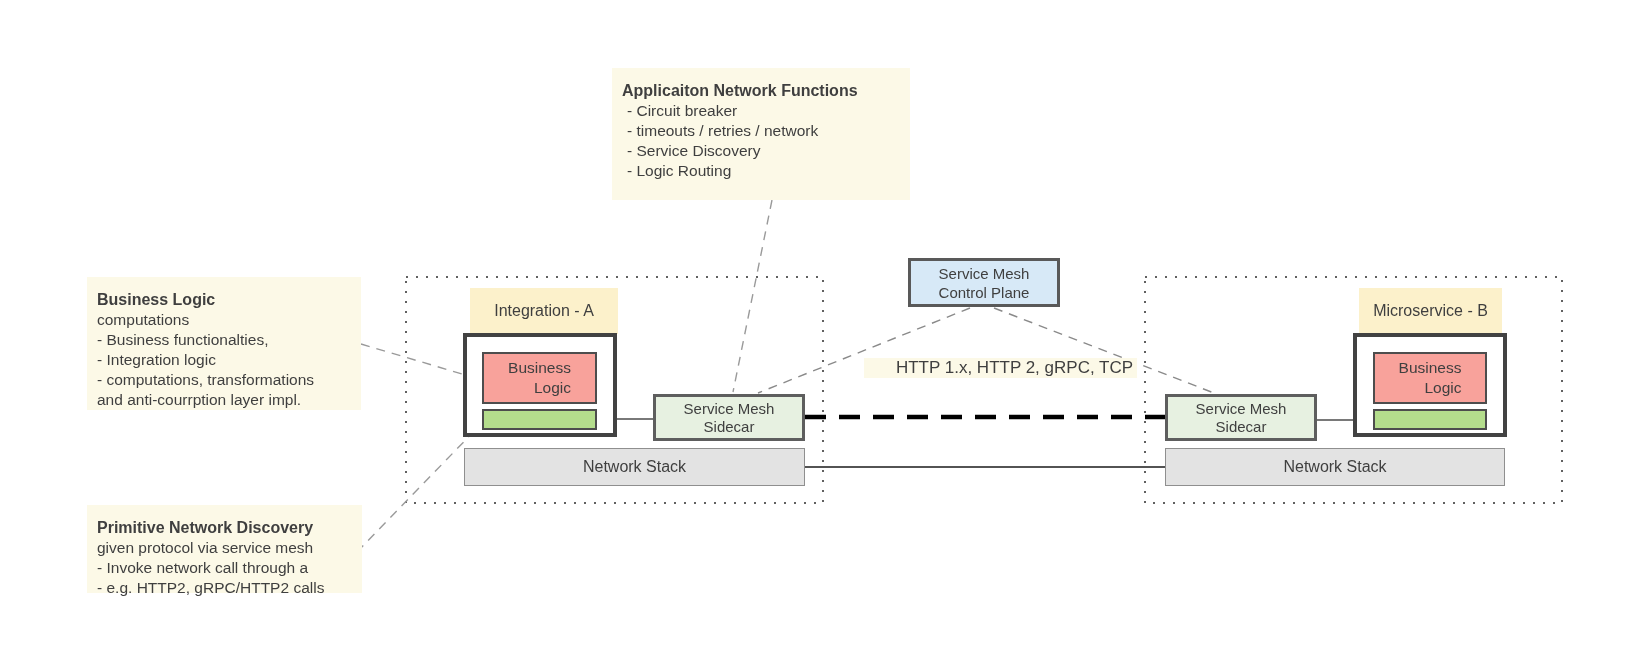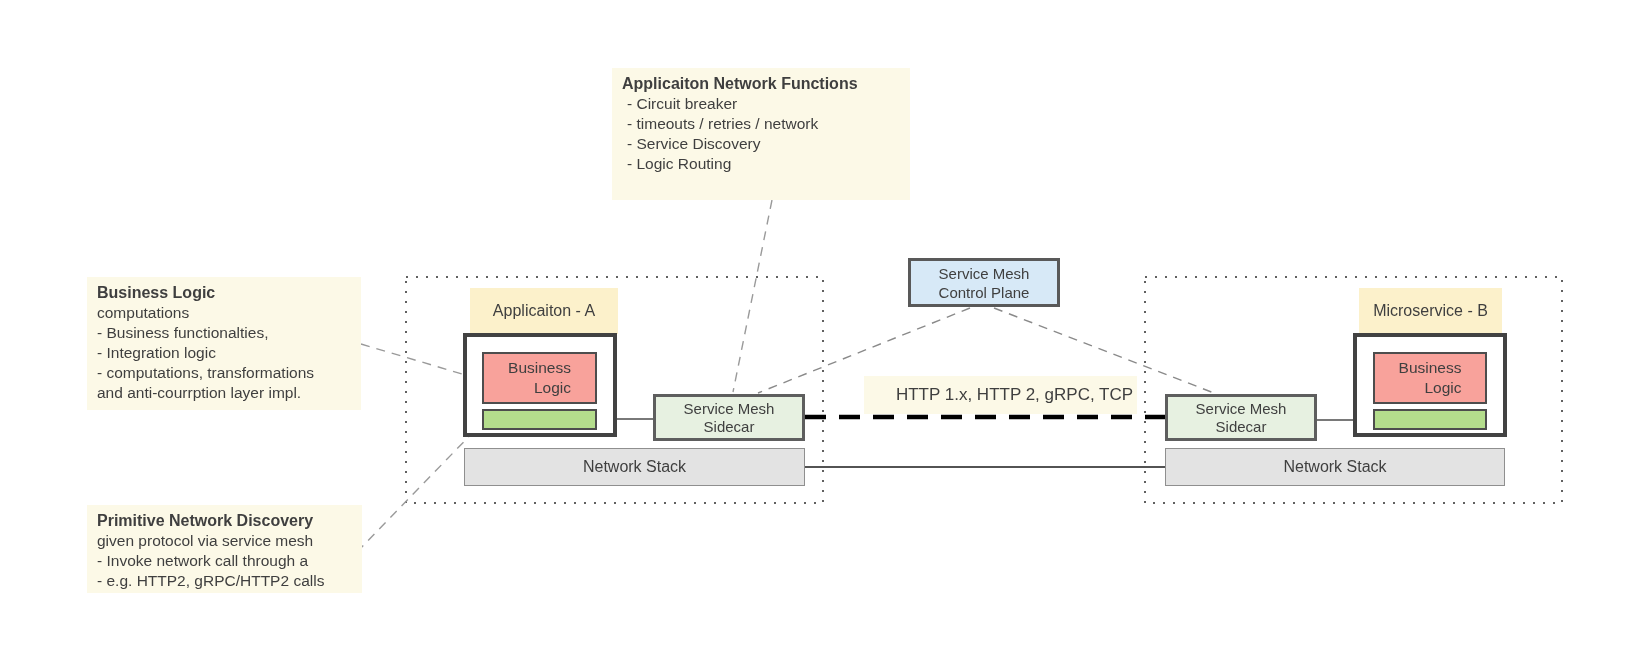--- a/index.html
+++ b/index.html
@@ -11,21 +11,21 @@
     height: 653px;
     background: #ffffff;
     overflow: hidden;
   }
   svg.lines { position: absolute; left: 0; top: 0; }
   .abs { position: absolute; }
 
   
   .note {
     background: #fcf9e7;
-    padding: 6px 10px;
+    padding: 13px 10px;
     font-size: 15.5px;
     line-height: 20px;
     color: #3f3f3f;
   }
   .note .note-title { font-weight: bold; font-size: 16px; }
   .note .note-line { white-space: pre-line; }
   .note.indent-list .note-line { padding-left: 5px; }
 
   
   .group-label {
@@ -116,21 +116,21 @@
     <div class="note-line">and anti-courrption layer impl.</div>
   </div>
 
   <div class="abs note" style="left:87px; top:505px; width:275px; height:88px;">
     <div class="note-title">Primitive Network Discovery</div>
     <div class="note-line">given protocol via service mesh</div>
     <div class="note-line">- Invoke network call through a</div>
     <div class="note-line">- e.g. HTTP2, gRPC/HTTP2 calls</div>
   </div>
 
-  <div class="abs group-label" style="left:470px; top:288px; width:148px; height:46px;">Applicaiton - A</div>
+  <div class="abs group-label" style="left:470px; top:288px; width:148px; height:46px;">Integration - A</div>
 
   <div class="abs host-box" style="left:463px; top:333px; width:154px; height:104px;"></div>
 
   <div class="abs biz-box" style="left:482px; top:352px; width:115px; height:52px;">Business
 Logic</div>
 
   <div class="abs green-bar" style="left:482px; top:409px; width:115px; height:21px;"></div>
 
   <div class="abs sidecar-box" style="left:653px; top:394px; width:152px; height:47px;">Service Mesh
 Sidecar</div>
@@ -147,15 +147,15 @@
   <div class="abs green-bar" style="left:1373px; top:409px; width:114px; height:21px;"></div>
 
   <div class="abs sidecar-box" style="left:1165px; top:394px; width:152px; height:47px;">Service Mesh
 Sidecar</div>
 
   <div class="abs netstack-box" style="left:1165px; top:448px; width:340px; height:38px;">Network Stack</div>
 
   <div class="abs control-plane-box" style="left:908px; top:258px; width:152px; height:49px;">Service Mesh
 Control Plane</div>
 
-  <div class="abs protocol-label" style="left:864px; top:376px; width:273px; height:38px;padding-left:28px;">HTTP 1.x, HTTP 2, gRPC, TCP</div>
+  <div class="abs protocol-label" style="left:864px; top:358px; width:273px; height:20px;padding-left:28px;">HTTP 1.x, HTTP 2, gRPC, TCP</div>
 
 </div>
 
 </body></html>

